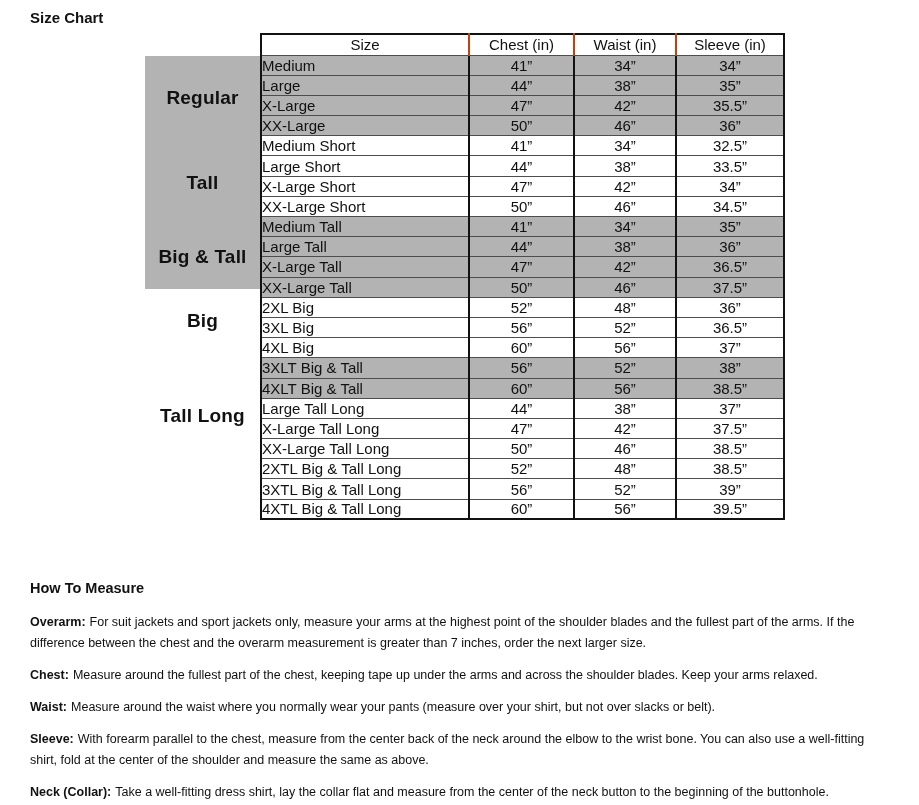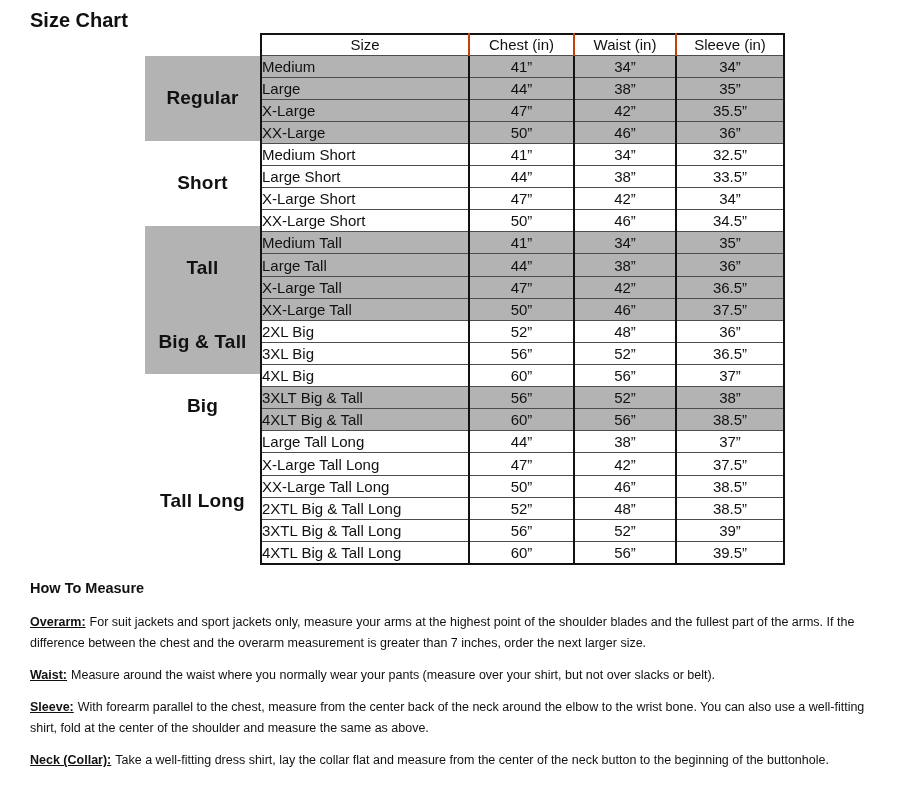--- a/index.html
+++ b/index.html
@@ -5,21 +5,21 @@
   :root { --shade:#b3b3b3; --ink:#111; --rowline:#4d4d4d; }
   * { box-sizing:border-box; }
   html,body { margin:0; padding:0; background:#fff; }
   body {
     width:919px; height:805px; position:relative;
     font-family:"Liberation Sans", sans-serif; color:var(--ink);
     overflow:hidden;
   }
   .page-title {
     position:absolute; left:30px; top:9px;
-    font-size:20px; font-weight:bold;
+    font-size:15px; font-weight:bold;
   }
   .chart-area { position:absolute; left:145px; top:33px; display:flex; }
   .group-col { width:115px; display:flex; flex-direction:column; }
   .group-spacer { height:23px; }
   .group-box {
     display:flex; align-items:center; justify-content:center;
     font-weight:bold; font-size:19px; letter-spacing:.2px;
   }
   .group-box.shaded { background:var(--shade); }
   .rows4 { height:84.8px; }
@@ -39,32 +39,31 @@
     border-left:2px solid #121212; border-top:1px solid var(--rowline);
   }
   .size-table th:first-child, .size-table td:first-child { border-left:none; }
   td.size { text-align:left; }
   td.num { text-align:center; }
   tr.shaded td { background:var(--shade); }
 
   .measure { position:absolute; left:30px; top:580px; width:864px; }
   .measure-title { font-size:14.5px; font-weight:bold; margin:0 0 16px 0; }
   .measure-item { font-size:12.5px; line-height:21px; margin:0 0 11px 0; }
-  .measure-item b { margin-right:4px;text-decoration:underline; }
+  .measure-item b { margin-right:4px; }
 </style>
 </head>
 <body>
 
 <div class="page-title">Size Chart</div>
 
 <div class="chart-area">
   <div class="group-col">
     <div class="group-spacer"></div>
     <div class="group-box shaded rows4">Regular</div>
-    <div class="group-box rows4">Short</div>
     <div class="group-box shaded rows4">Tall</div>
     <div class="group-box shaded rows3">Big &amp; Tall</div>
     <div class="group-box rows3">Big</div>
     <div class="group-box rows6">Tall Long</div>
   </div>
 
   <table class="size-table">
     <colgroup>
         <col style="width:208px">
         <col style="width:105px">
@@ -218,16 +217,17 @@
         <td class="num">56”</td>
         <td class="num">39.5”</td>
       </tr>
     </tbody>
   </table>
 </div>
 
 <div class="measure">
   <h2 class="measure-title">How To Measure</h2>
   <p class="measure-item"><b>Overarm:</b><span>For suit jackets and sport jackets only, measure your arms at the highest point of the shoulder blades and the fullest part of the arms. If the difference between the chest and the overarm measurement is greater than 7 inches, order the next larger size.</span></p>
+  <p class="measure-item"><b>Chest:</b><span>Measure around the fullest part of the chest, keeping tape up under the arms and across the shoulder blades. Keep your arms relaxed.</span></p>
   <p class="measure-item"><b>Waist:</b><span>Measure around the waist where you normally wear your pants (measure over your shirt, but not over slacks or belt).</span></p>
   <p class="measure-item"><b>Sleeve:</b><span>With forearm parallel to the chest, measure from the center back of the neck around the elbow to the wrist bone. You can also use a well-fitting shirt, fold at the center of the shoulder and measure the same as above.</span></p>
   <p class="measure-item"><b>Neck (Collar):</b><span>Take a well-fitting dress shirt, lay the collar flat and measure from the center of the neck button to the beginning of the buttonhole.</span></p>
 </div>
 
 </body></html>

